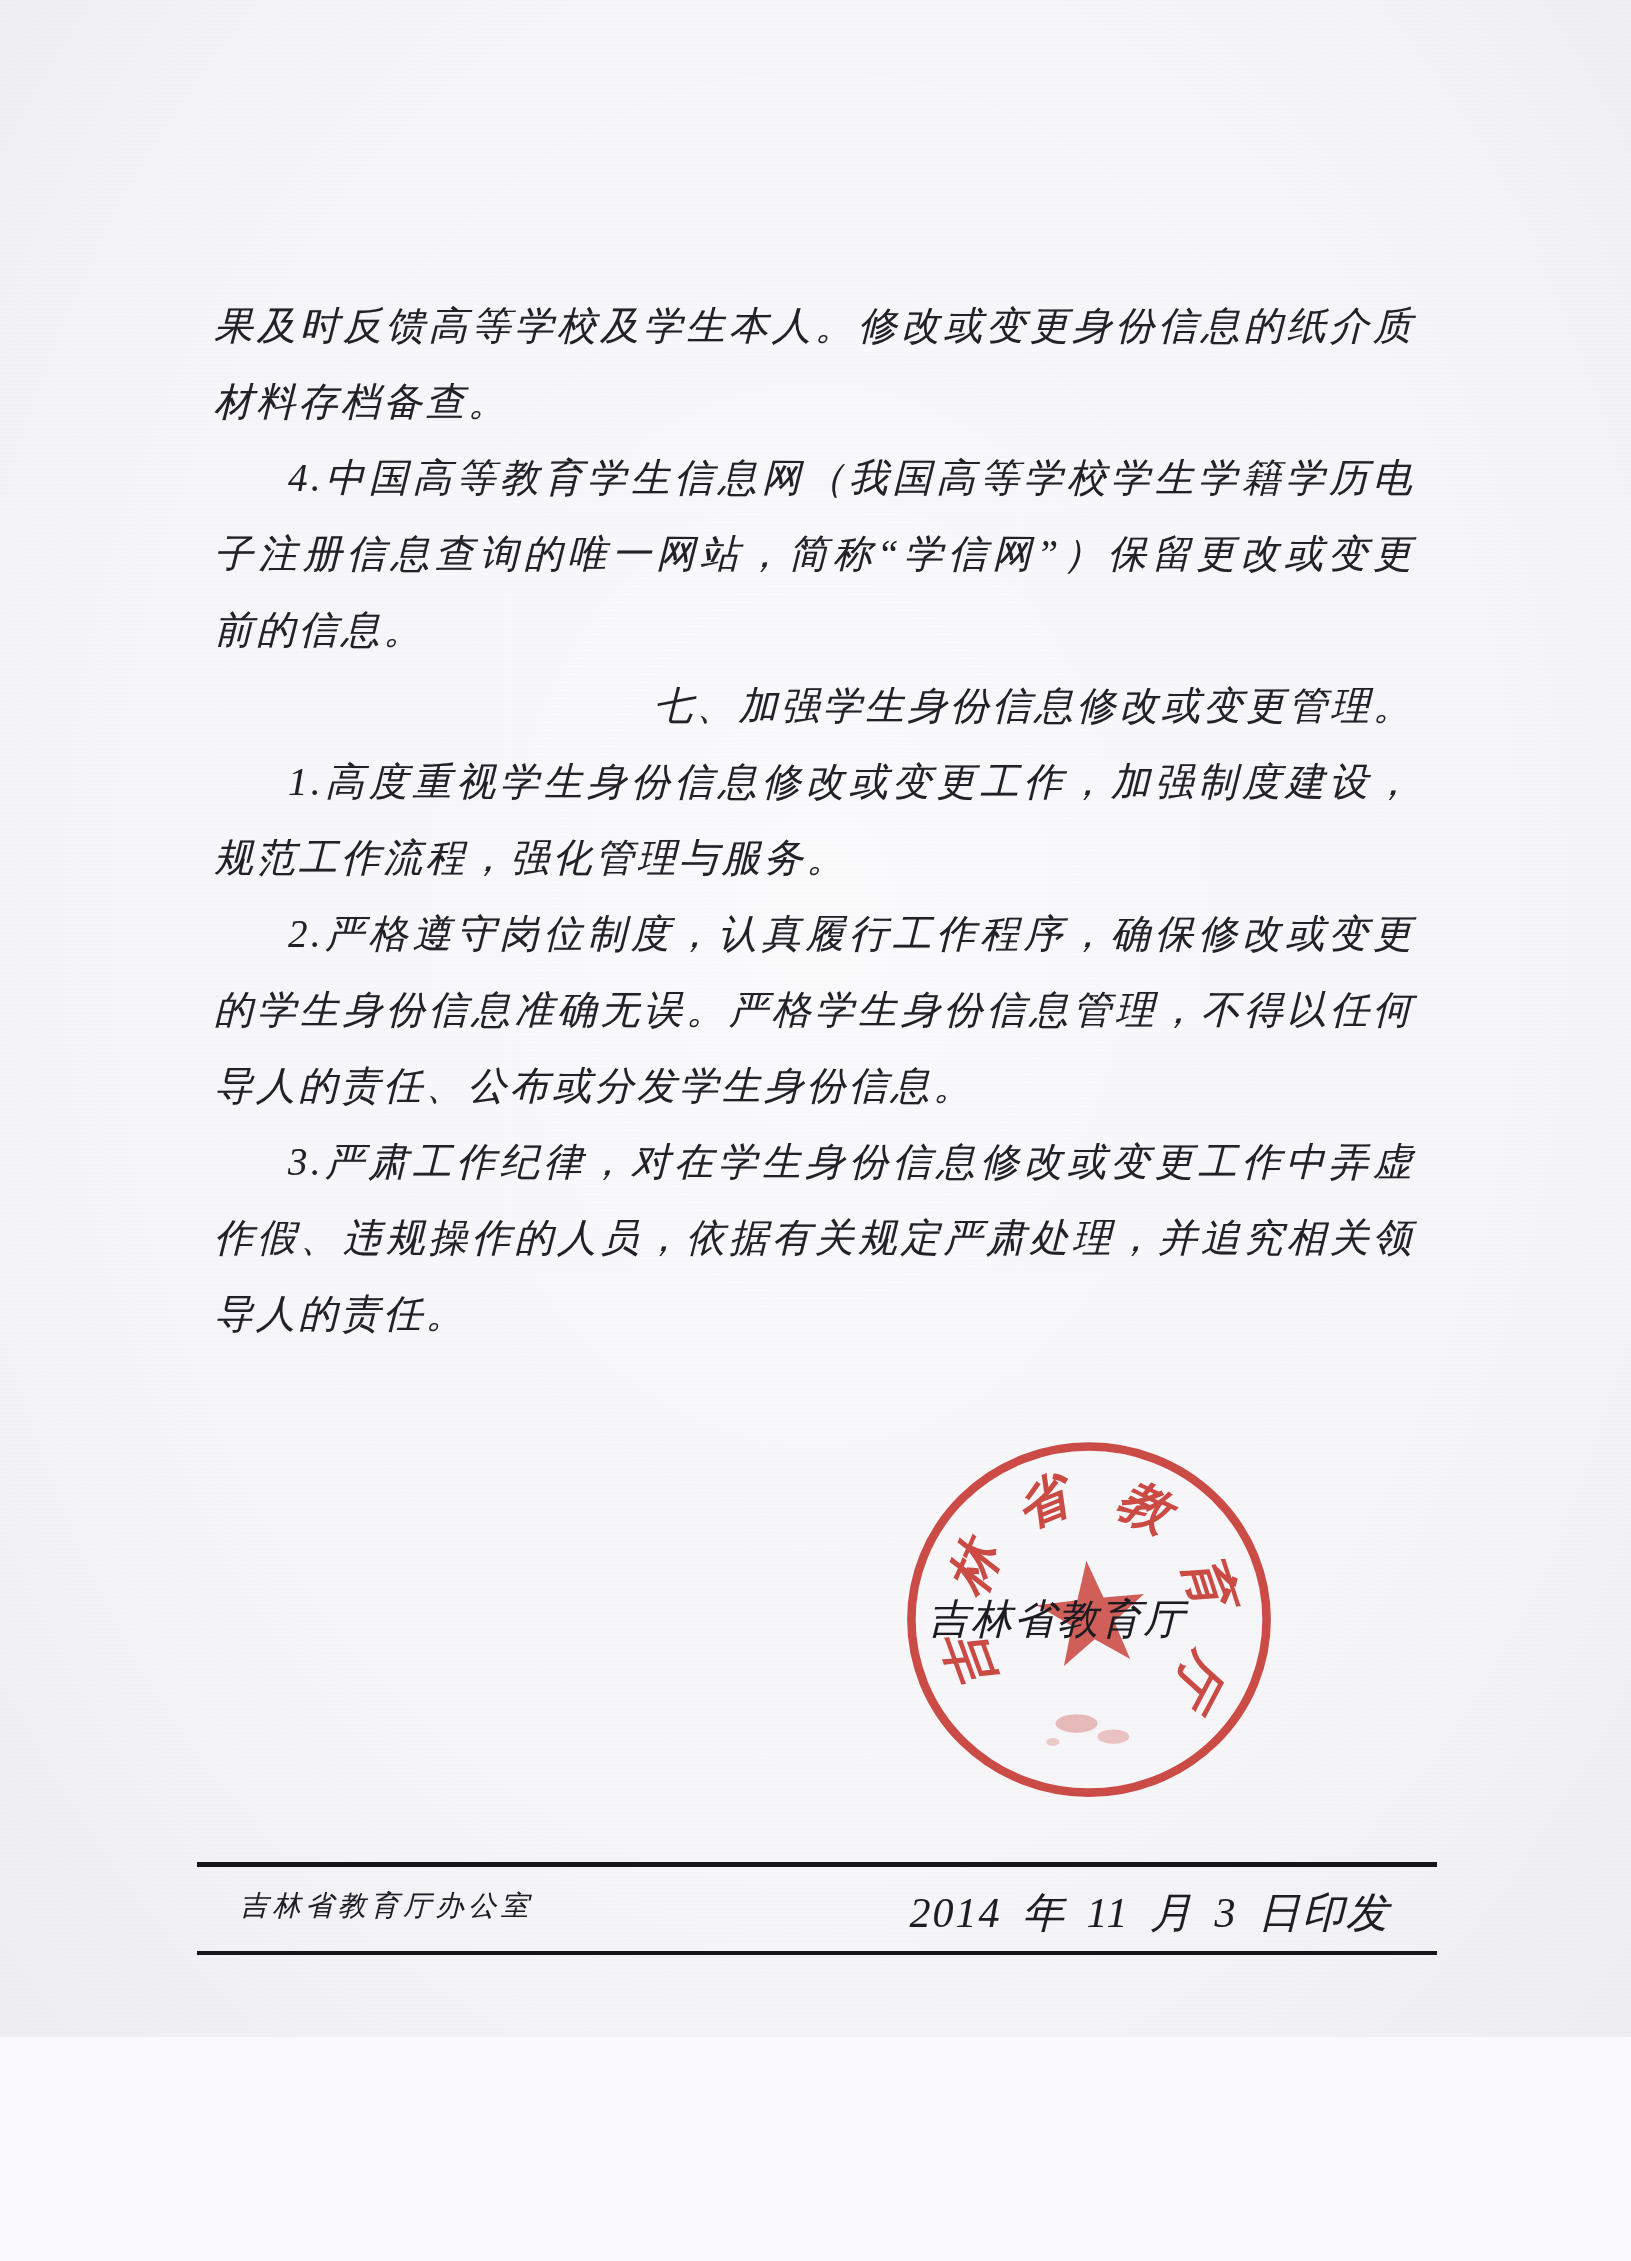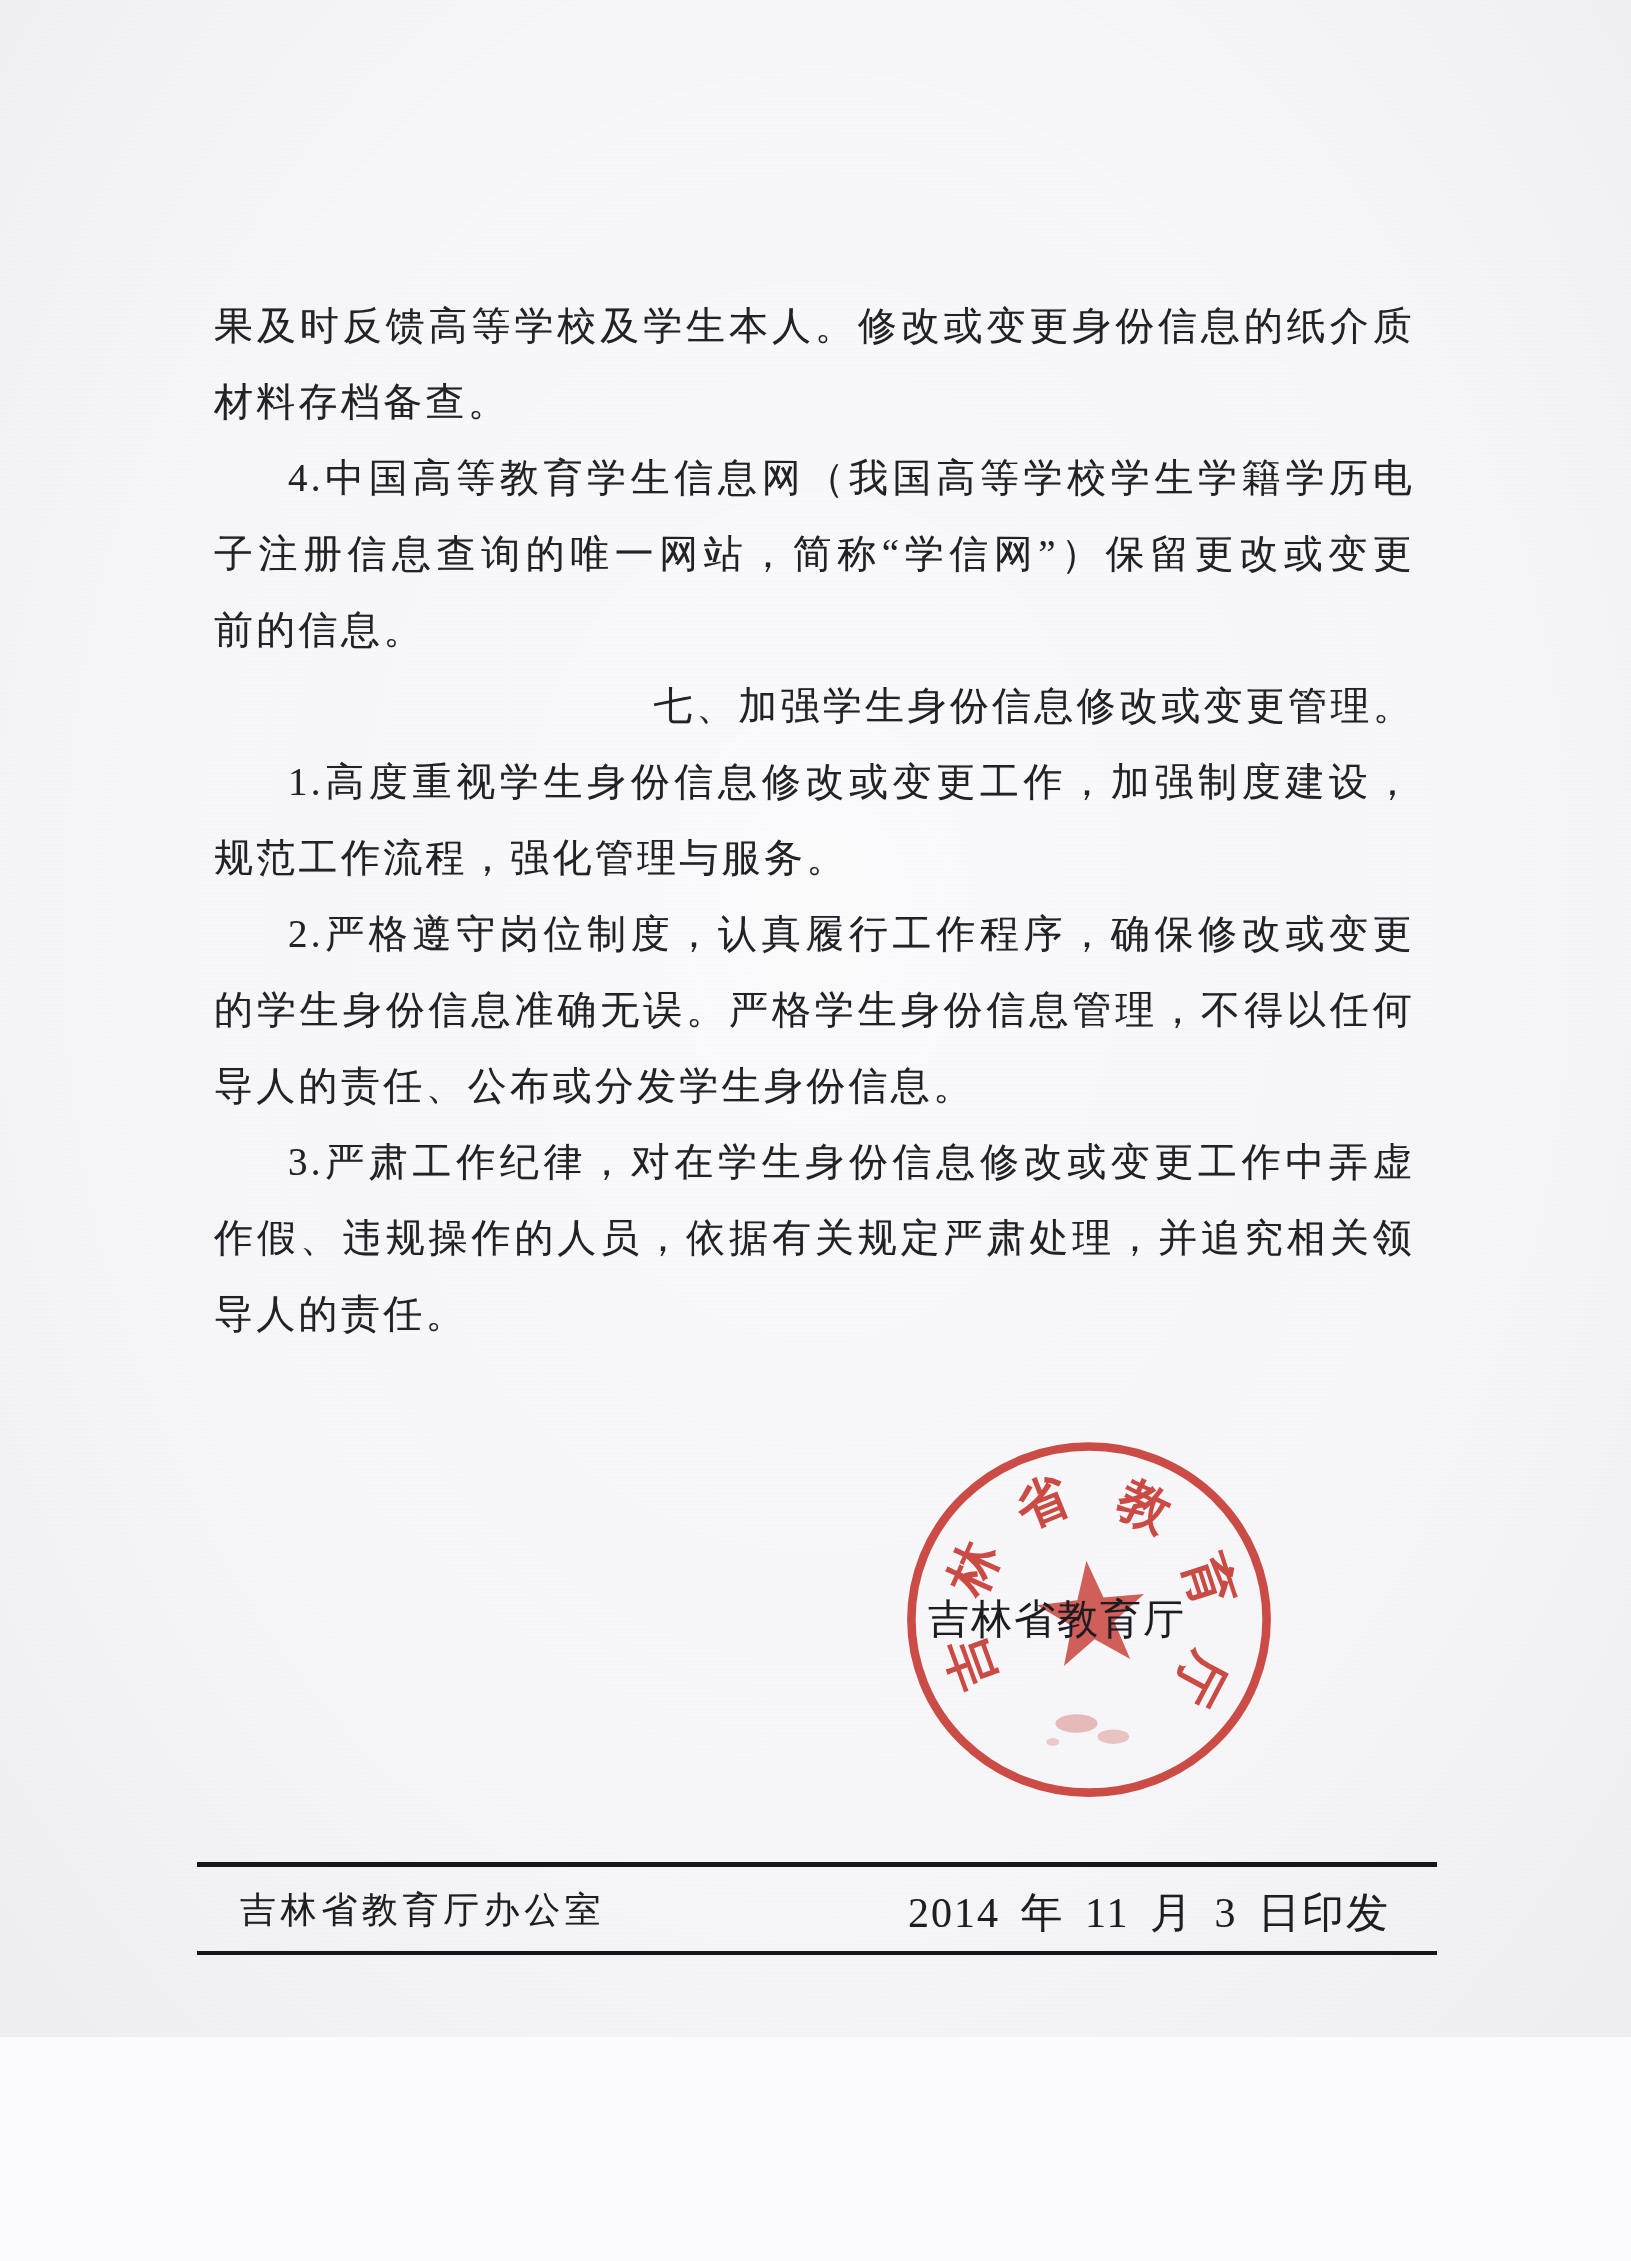--- a/index.html
+++ b/index.html
@@ -9,20 +9,21 @@
     background: #fbfafc;
   }
   .page {
     position: relative;
     width: 1632px; height: 2037px;
     background-color: #f6f5f8;
     background-image:
       repeating-linear-gradient(0deg, rgba(120,120,145,.014) 0 1.3px, rgba(0,0,0,0) 1.3px 4px),
       radial-gradient(ellipse at 50% 45%, rgba(255,255,255,.5) 0%, rgba(0,0,0,0) 60%, rgba(90,90,110,.05) 100%);
     overflow: hidden;
+    font-style: italic;
   }
   
   .body-text {
     position: absolute;
     left: 214px; top: 288px;
     width: 1201px;
     font-size: 39px;
     line-height: 76px;
     color: var(--ink-color, #222226);
     letter-spacing: 3.3px;
@@ -70,21 +71,21 @@
   }
   
   .footer-rule {
     position: absolute; left: 197px; width: 1240px;
     background: #15151a; z-index: 2;
   }
   .rule-top { top: 1862px; height: 4.6px; }
   .rule-bottom { top: 1951px; height: 4px; }
   .footer-office {
     position: absolute; left: 240px; top: 1892px;
-    font-size: 36px; line-height: 1; letter-spacing: 4.6px;
+    font-size: 28px; line-height: 1; letter-spacing: 4.6px;
     color: #1d1d22; text-shadow: 0 0 0.7px rgba(40,40,90,.28);
     white-space: nowrap;
   }
   .footer-date {
     position: absolute; right: 242px; top: 1892px;
     font-size: 42px; line-height: 1; letter-spacing: 2px; word-spacing: 8px;
     color: #1d1d22; text-shadow: 0 0 0.7px rgba(40,40,90,.28);
     white-space: nowrap;
   }
   

